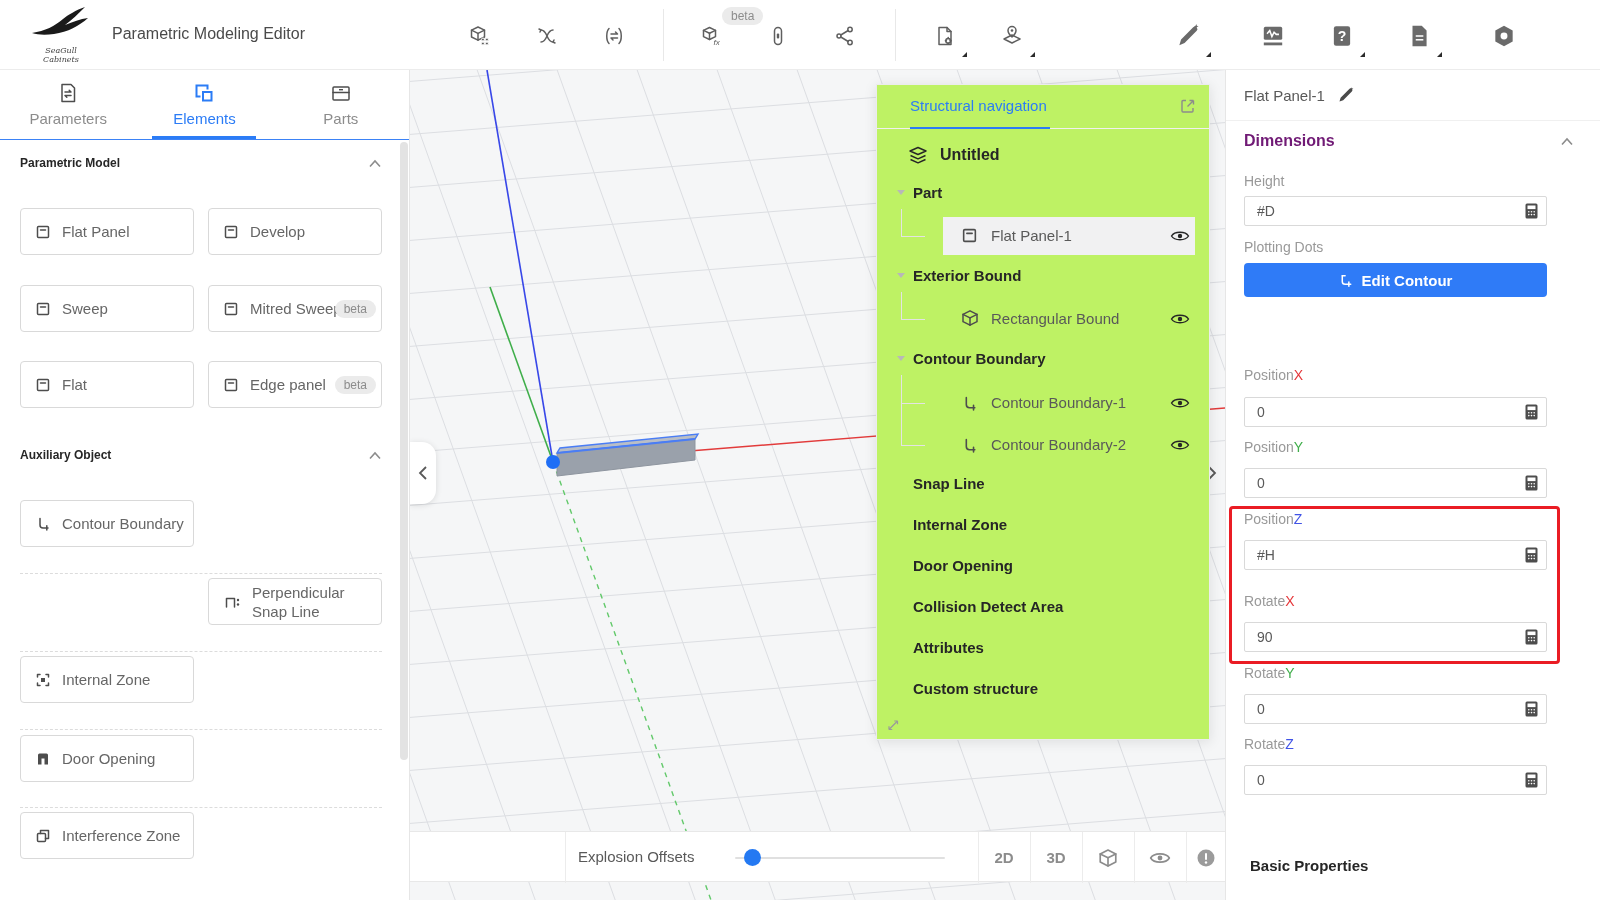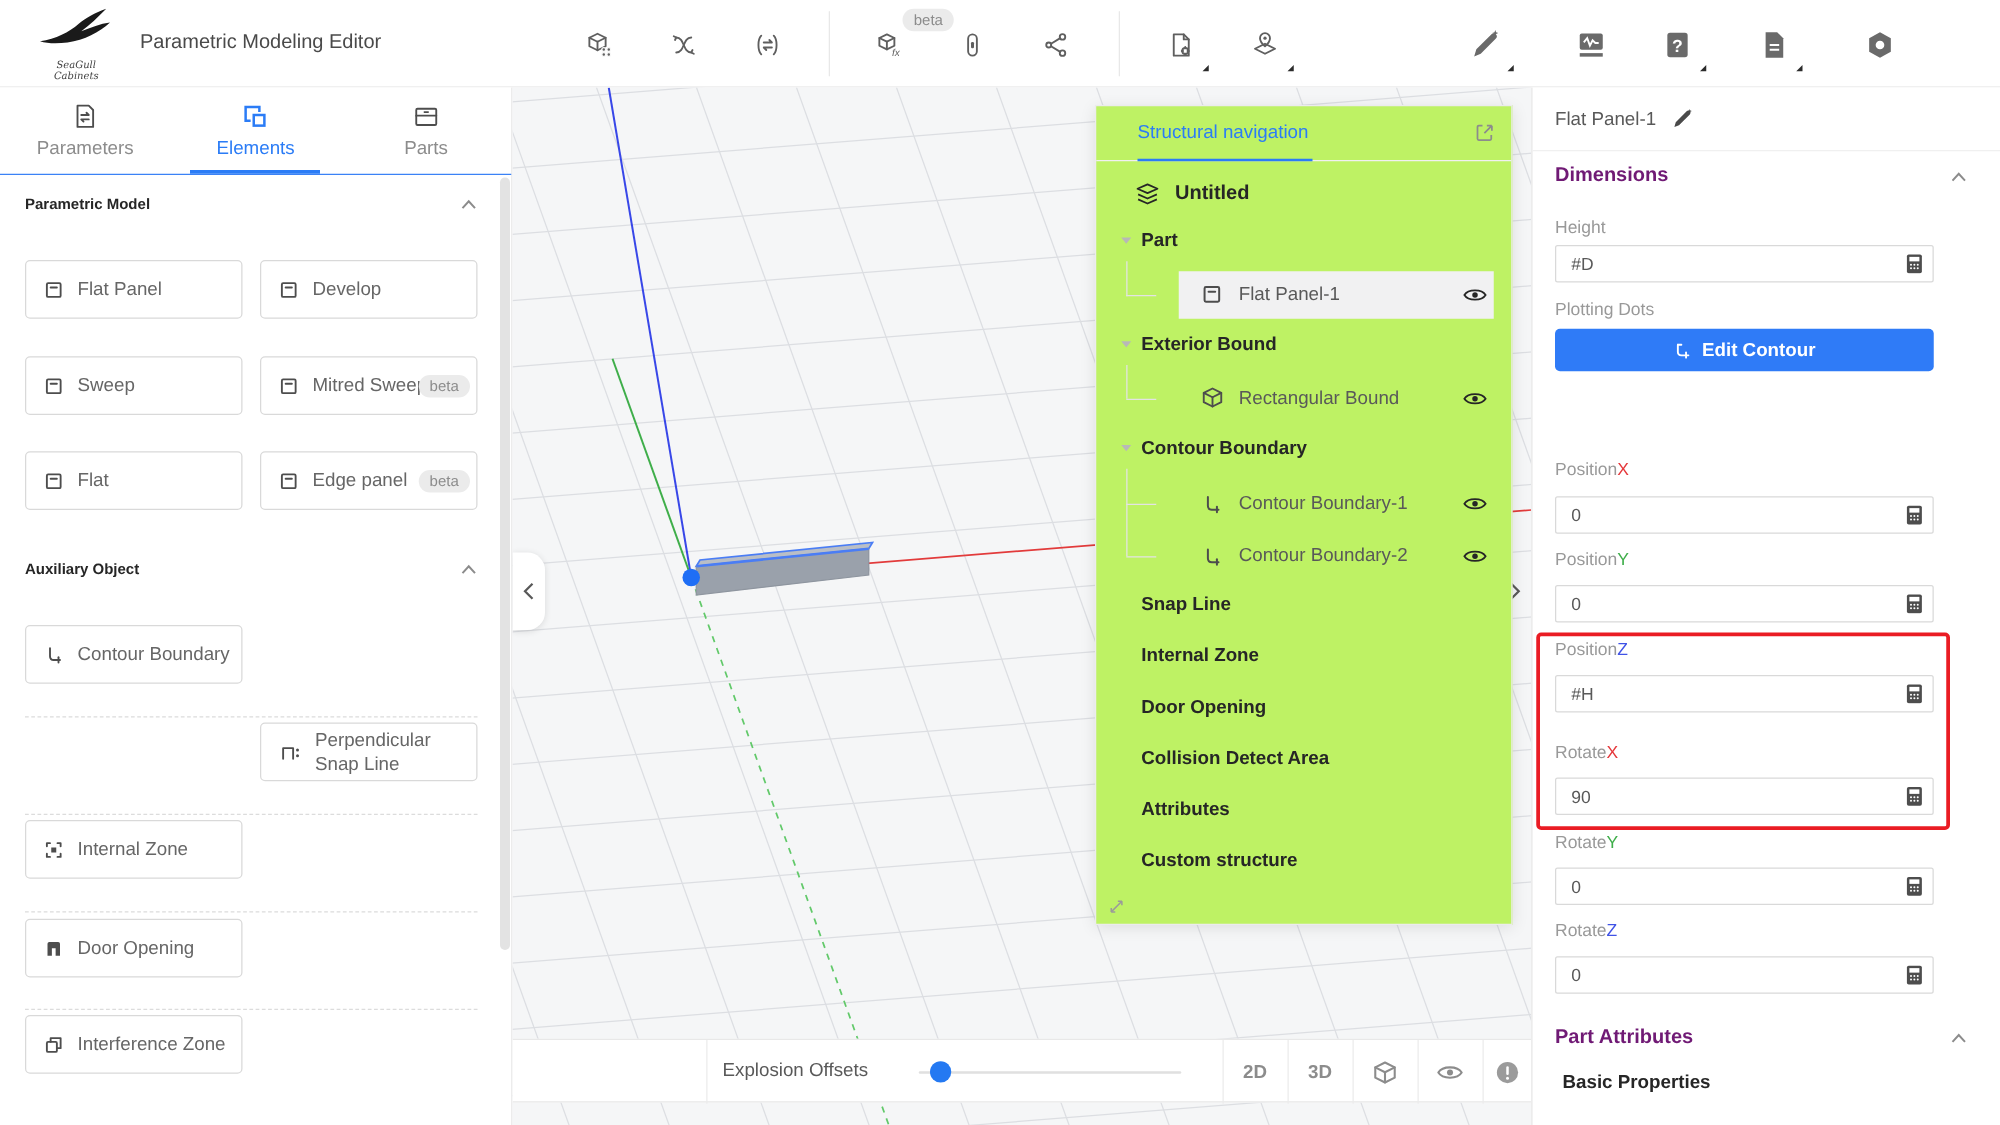--- a/index.html
+++ b/index.html
@@ -704,20 +704,14 @@
           <circle cx="9.2" cy="8.8" r="0.8"></circle>
           <circle cx="3.8" cy="11.6" r="0.8"></circle>
           <circle cx="6.5" cy="11.6" r="0.8"></circle>
           <circle cx="9.2" cy="11.6" r="0.8"></circle>
         </g>
       </svg>
   </div>
 
   <div class="red-box"></div>
 
-  <div class="insp-sec-header" style="top:751px">
-    <span class="insp-sec-title">Part Attributes</span>
-    <svg class="chev-up" width="14" height="9" viewBox="0 0 14 9">
-        <polyline points="2,7.5 7,2 12,7.5" stroke="#8c8c8c" stroke-width="1.6" fill="none"></polyline>
-      </svg>
-  </div>
   <div style="position:absolute;left:24px;top:787px;font-size:15px;font-weight:bold;color:#262626">Basic Properties</div>
 </div>
 
 </body></html>

